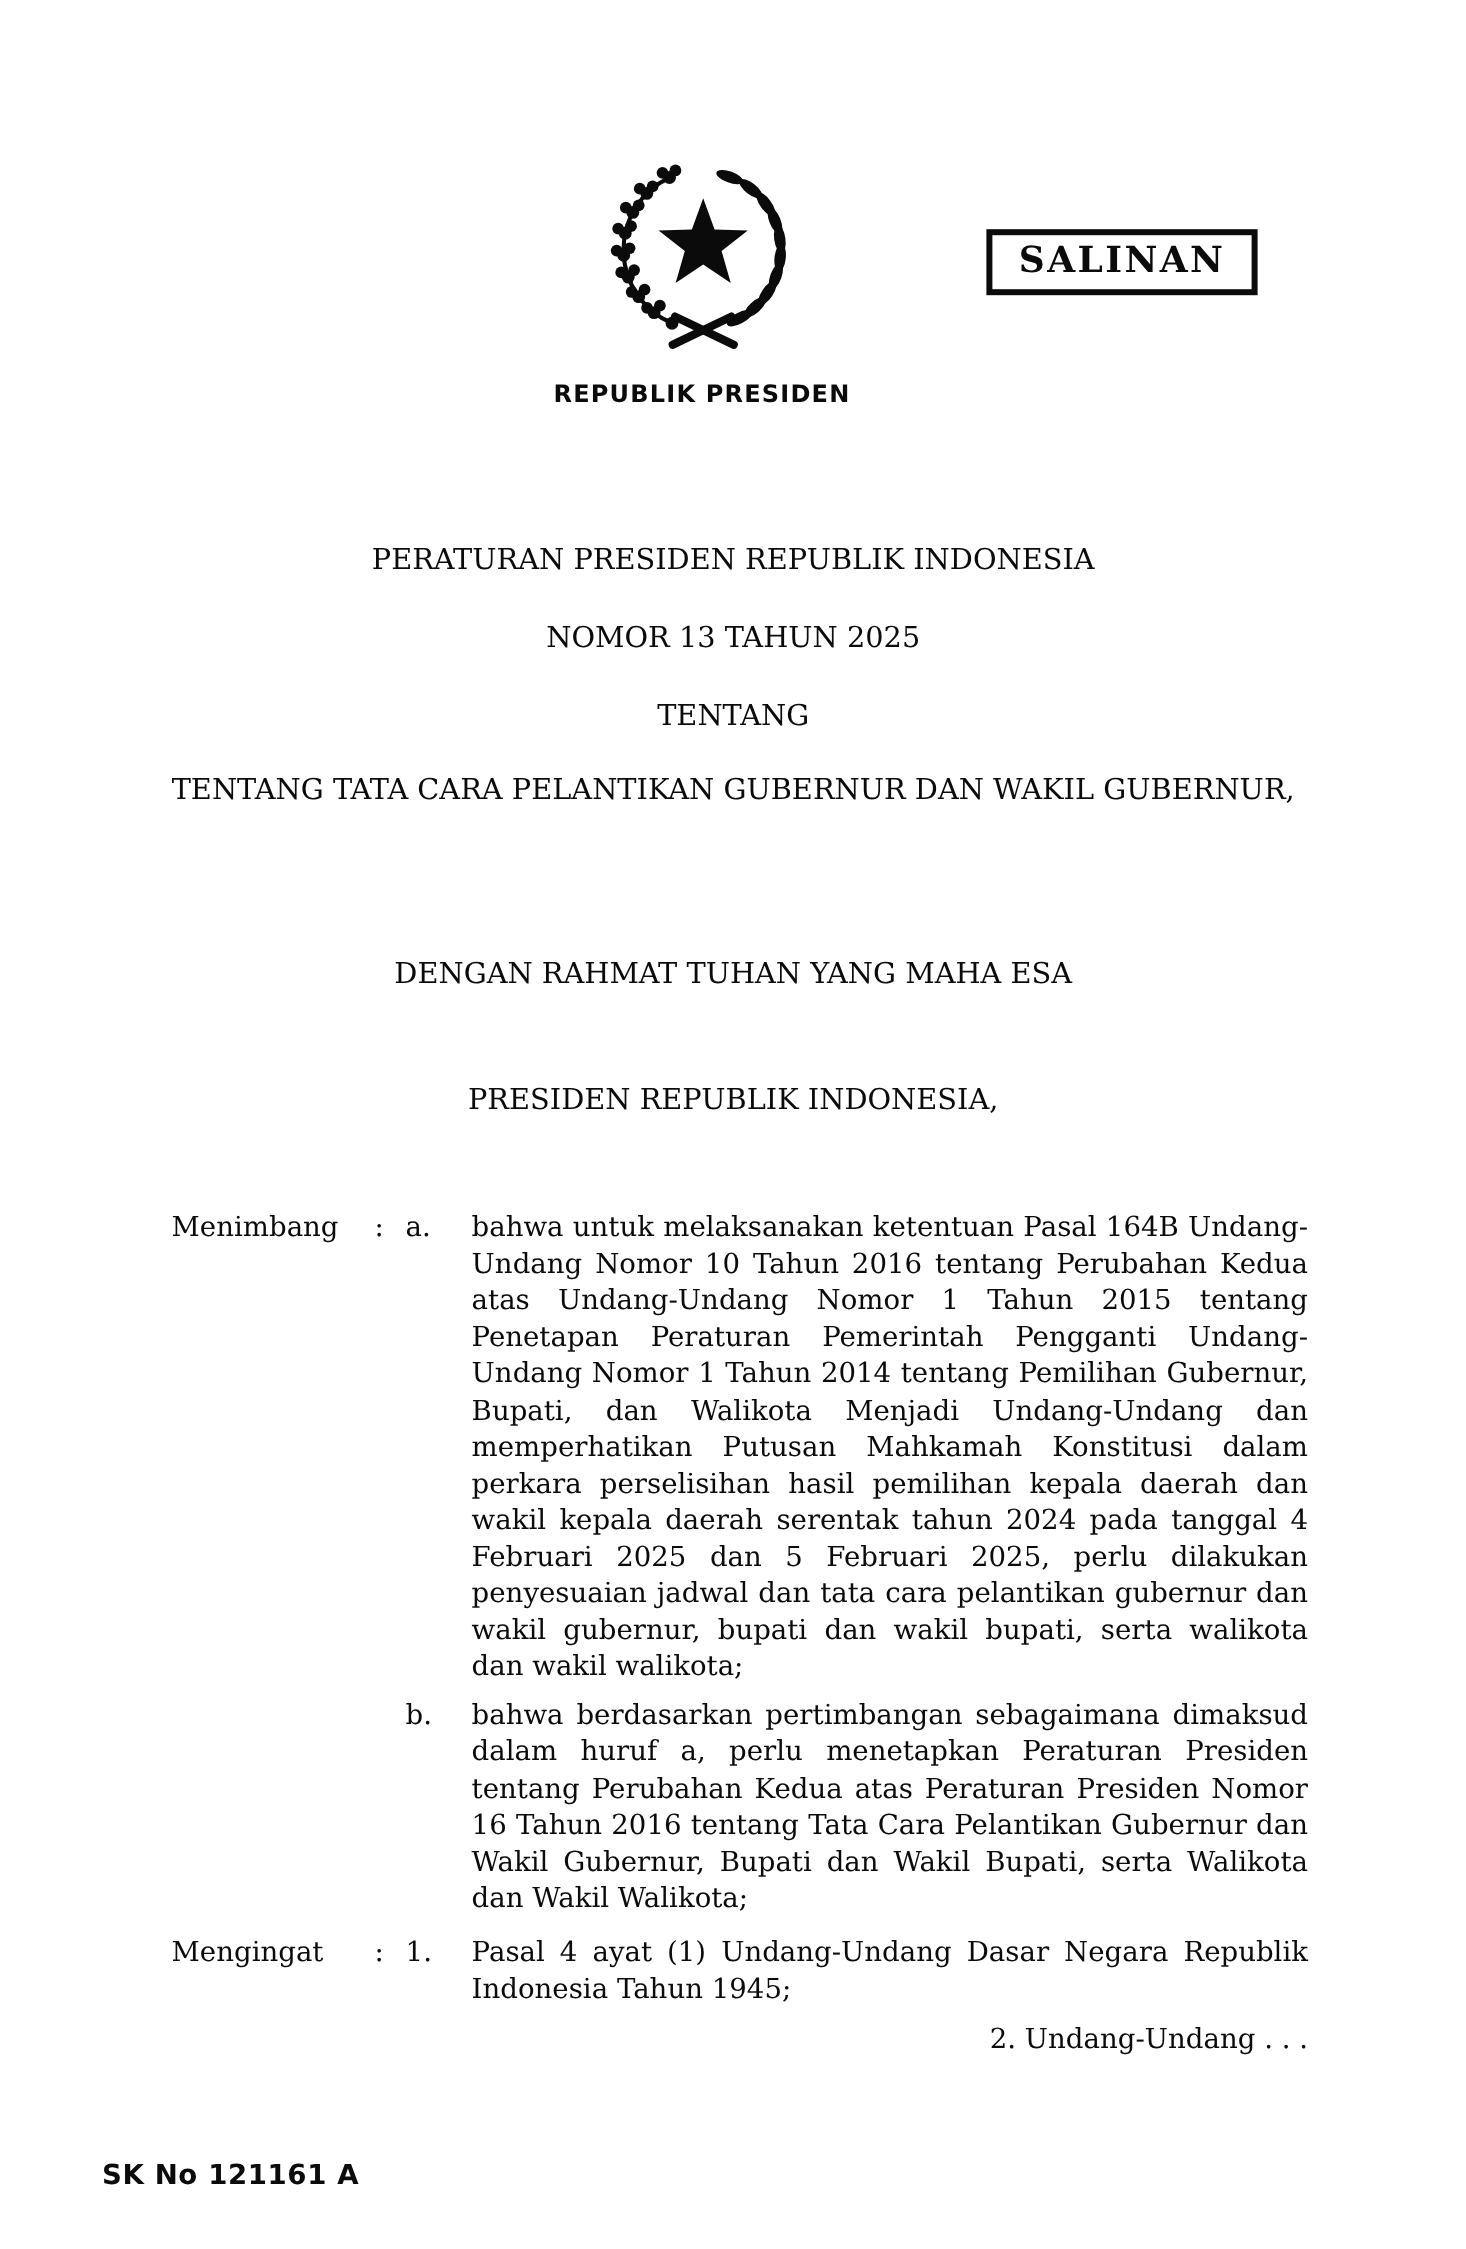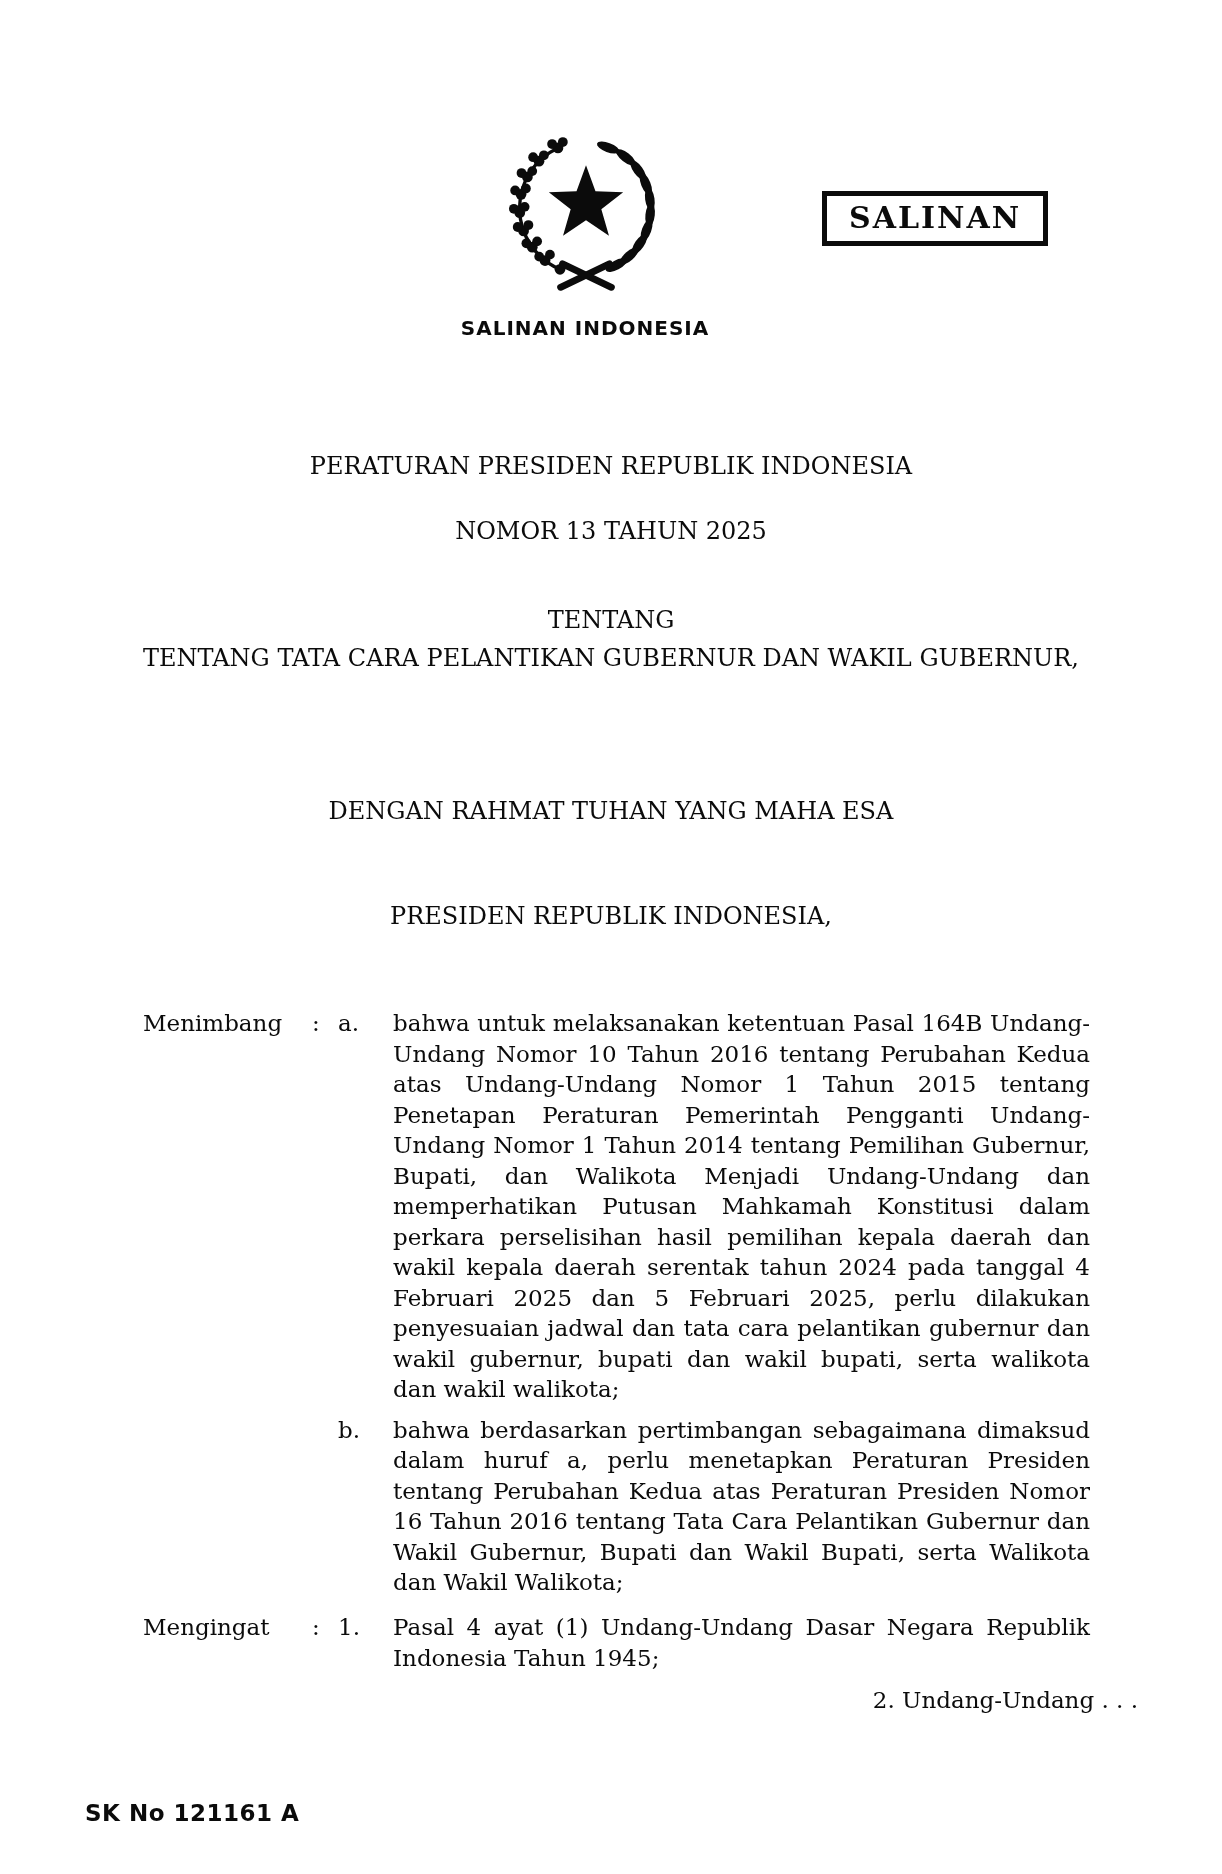--- a/index.html
+++ b/index.html
@@ -19,34 +19,34 @@
   
   .salinan {
     left:822px; top:191px; border:5px solid #0b0b0b; padding:4px 22px 6px 22px;
     font-size:30px; font-weight:bold; letter-spacing:2px; background:#fff;
   }
 
   
   .center-line { left:0; width:1222px; text-align:center; font-size:24px; }
   .t1 { top:452px; }
   .t2 { top:517px; }
-  .t3 { top:582px;margin-top:24px; }
+  .t3 { top:582px; }
   .subject { top:643px; line-height:31px; }
   .invocation { top:797px; }
   .authority { top:902px; }
 
   
   .clauses { left:143px; top:1008px; width:947px; font-size:23px; line-height:30.5px; }
   .remember { left:143px; top:1612px; width:947px; font-size:23px; line-height:30.5px; }
   .clause-row { display:grid; grid-template-columns:169px 26px 55px 1fr; align-items:start; }
   .clause-row + .clause-row { margin-top:10px; }
   .clause-label { white-space:nowrap; }
   .clause-text { text-align:justify; }
 
-  .catchword { left:0; top:1687px; width:1090px; text-align:right; font-size:23px;padding-left:48px; }
+  .catchword { left:0; top:1687px; width:1090px; text-align:right; font-size:23px; }
   .footer-sk { left:85px; top:1800px; font-family:"DejaVu Sans", sans-serif;
     font-weight:bold; font-size:23px; letter-spacing:0.5px; }
 </style>
 </head>
 <body>
 
 <div class="page">
 
   <svg class="abs emblem" viewBox="0 0 176 176" aria-hidden="true">
     <g fill="#0b0b0b" stroke="none">
@@ -93,21 +93,21 @@
         <circle cx="40.1" cy="131.6" r="5"></circle>
       <circle cx="61.4" cy="144.6" r="5.5"></circle>
     </g>
     <g stroke="#0b0b0b" stroke-width="7" stroke-linecap="round">
       <line x1="62" y1="163" x2="112" y2="139"></line>
       <line x1="64" y1="139" x2="114" y2="163"></line>
     </g>
   </svg>
 
   <div class="abs letterhead">
-    <div class="lh2">SALINAN INDONESIA</div>
+    <div class="lh2">REPUBLIK PRESIDEN</div>
   </div>
 
   <div class="abs salinan">SALINAN</div>
 
   <div class="abs center-line t1">PERATURAN PRESIDEN REPUBLIK INDONESIA</div>
   <div class="abs center-line t2">NOMOR 13 TAHUN 2025</div>
   <div class="abs center-line t3">TENTANG</div>
 
   <div class="abs center-line subject">
     <div>TENTANG TATA CARA PELANTIKAN GUBERNUR DAN WAKIL GUBERNUR,</div>

